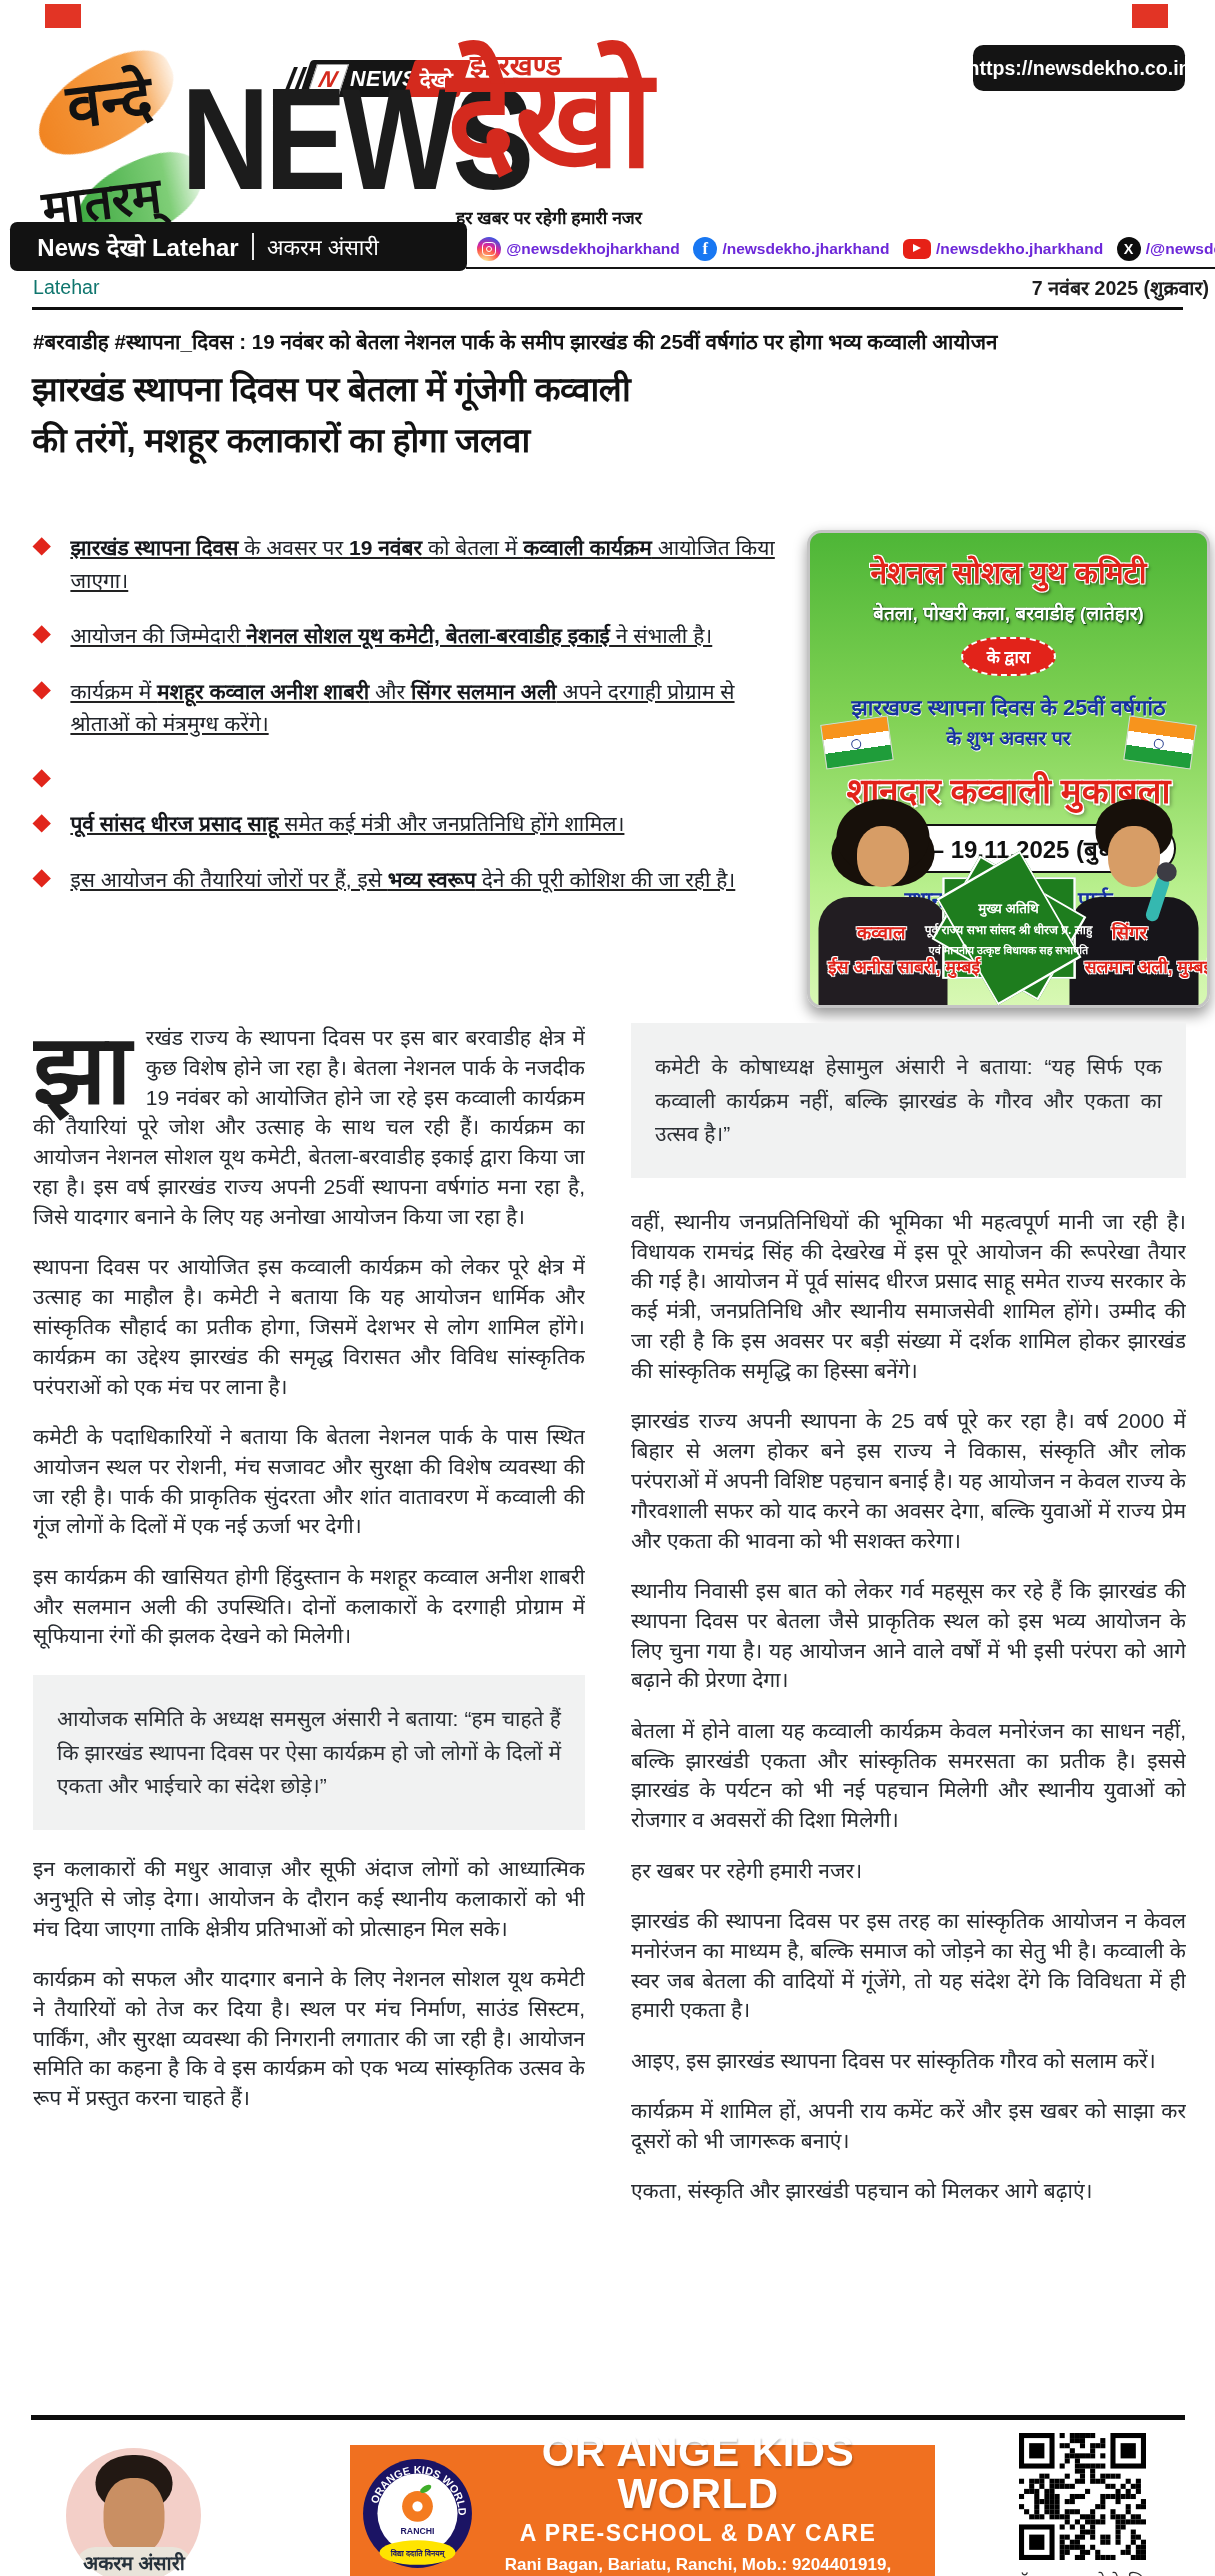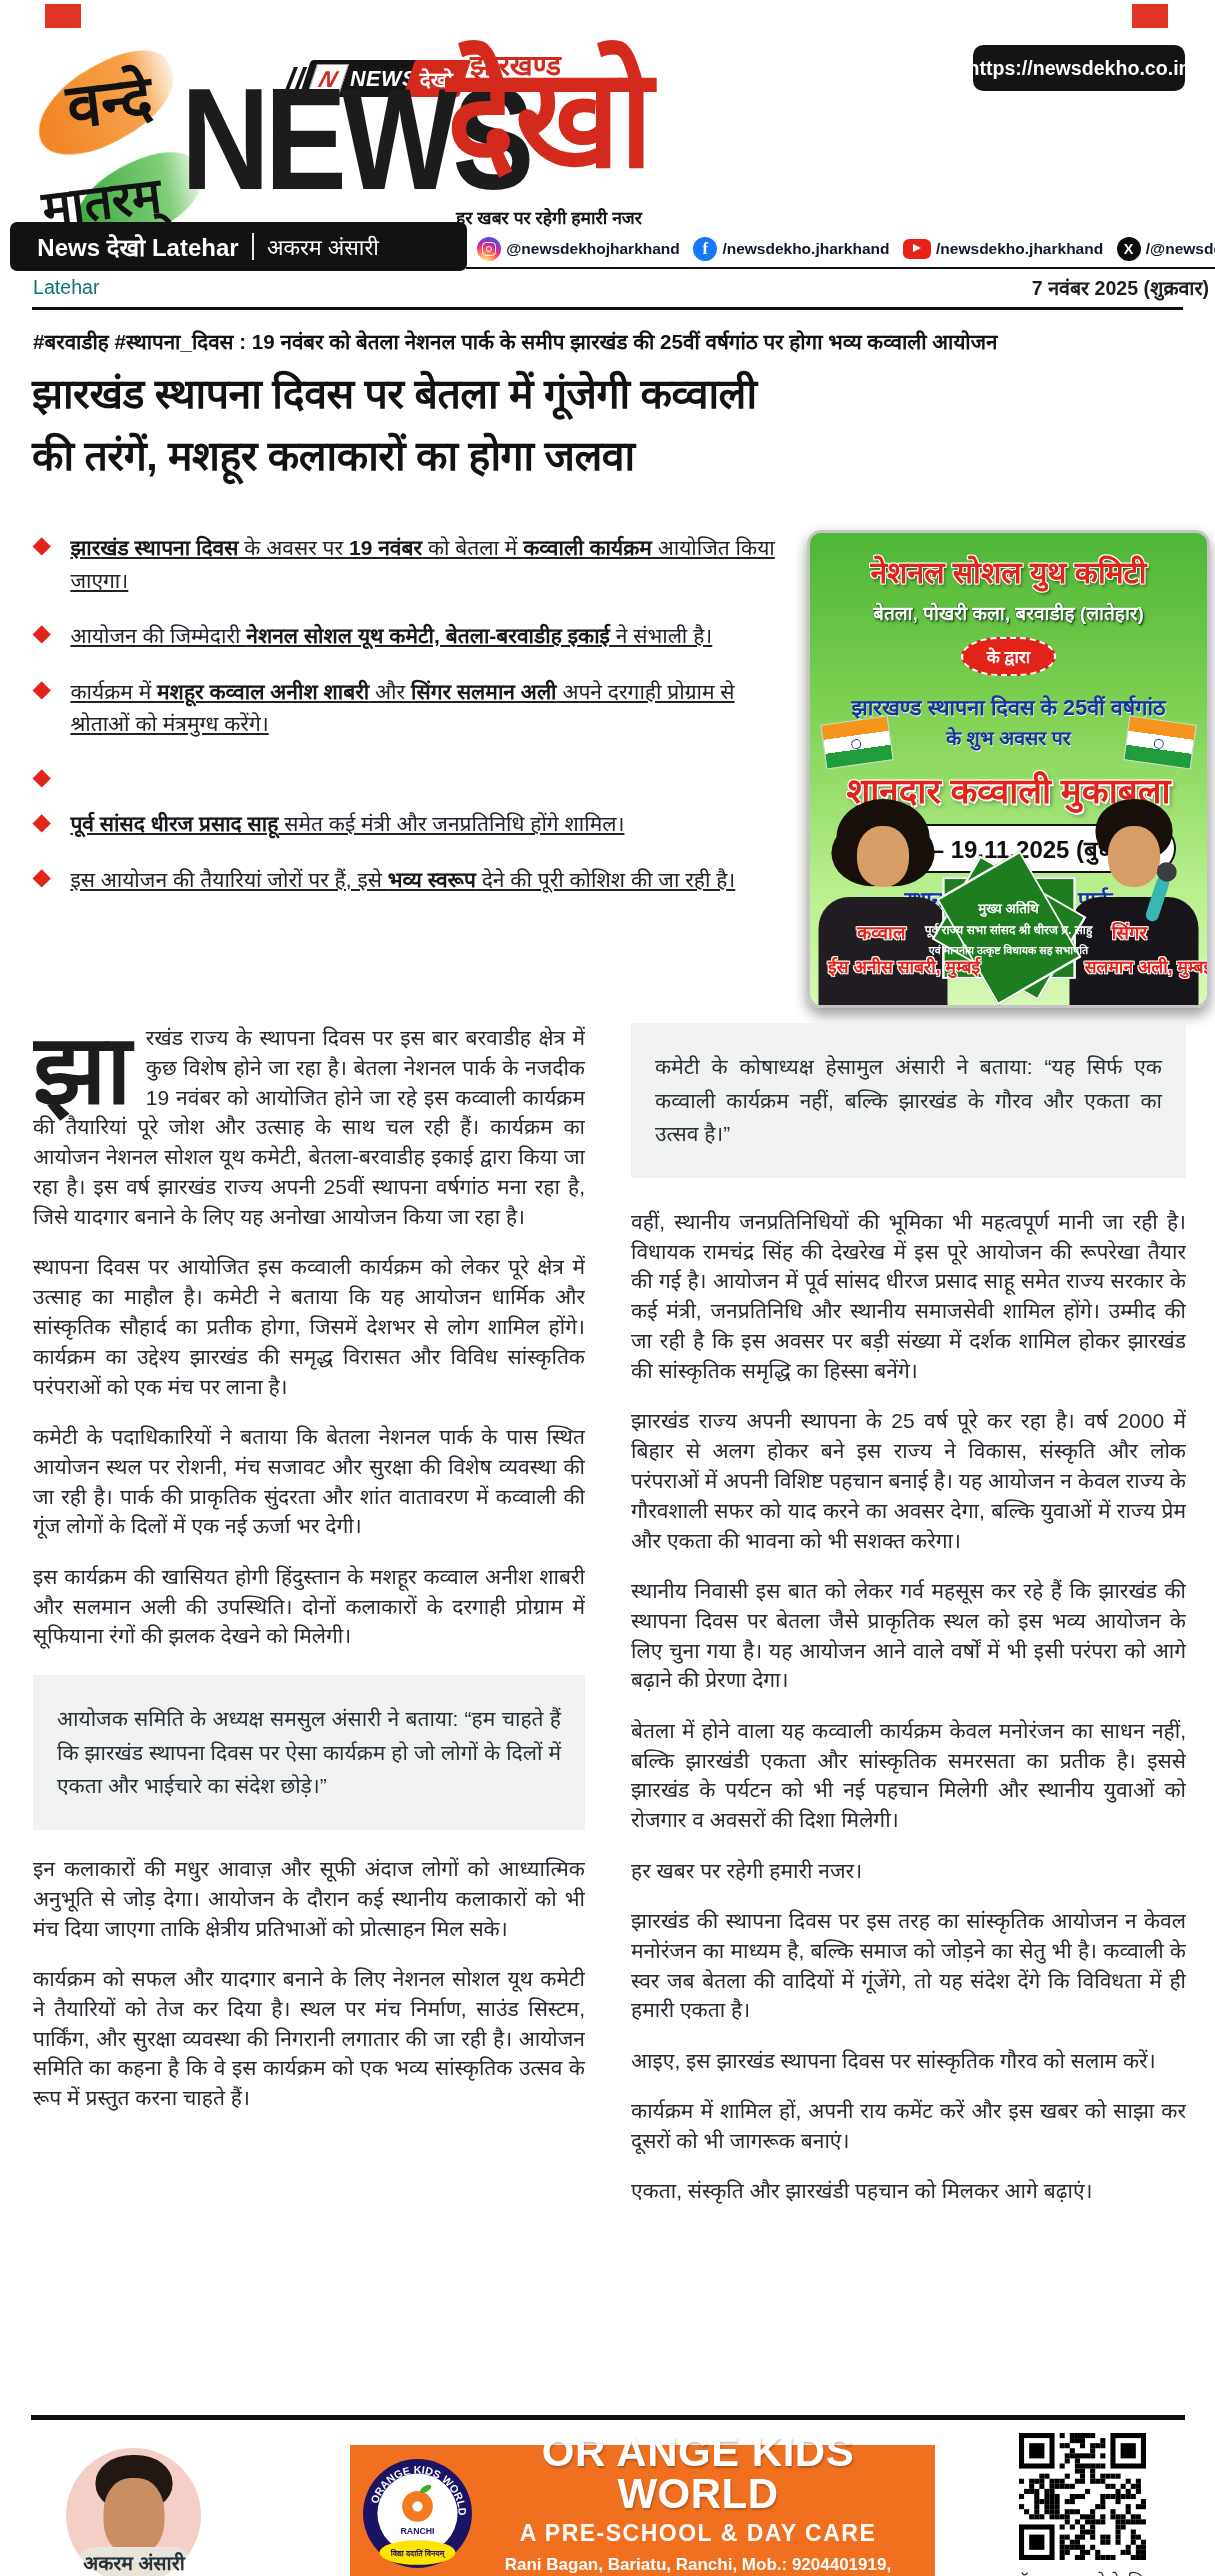--- a/index.html
+++ b/index.html
@@ -30,37 +30,37 @@
   .brand-dekho{left:447px;top:49px;font-size:128px;font-weight:800;color:#d42a1e;line-height:1;transform:scaleY(1.08);transform-origin:top left;}
   .brand-tagline{left:456px;top:205px;font-size:17.5px;font-weight:800;color:#141414;}
   .url-badge{left:973px;top:45px;width:212px;height:46px;background:#141414;border-radius:10.3px;display:flex;align-items:center;justify-content:center;color:#fff;font-size:19.6px;font-weight:700;}
   
   .channel-bar{left:10.3px;top:222px;width:457px;height:49px;background:#121212;border-radius:7.2px;display:flex;align-items:center;color:#fff;padding-left:27px;box-sizing:border-box;}
   .channel-bar .t1{font-size:24px;font-weight:800;}
   .channel-bar .sep{width:1.5px;height:27px;background:#e8e8e8;margin:0 13.4px;}
   .channel-bar .t2{font-size:21.6px;font-weight:500;}
   .social-row{left:477px;top:233px;width:732px;height:32px;display:flex;align-items:center;gap:13.4px;}
   .social-item{display:flex;align-items:center;gap:5.2px;}
-  .social-item .handle{font-size:15.5px;font-weight:800;color:#0f172a;}
+  .social-item .handle{font-size:15.5px;font-weight:800;color:#6d28d9;}
   .icn{width:24px;height:24px;border-radius:50%;display:flex;align-items:center;justify-content:center;flex:0 0 auto;}
   .icn-ig{background:radial-gradient(circle at 30% 110%,#fdf497 5%,#fd5949 45%,#d6249f 60%,#285AEB 90%);}
   .icn-ig .frame{width:12.4px;height:12.4px;border:1.5px solid #fff;border-radius:4.1px;position:relative;}
   .icn-ig .frame:after{content:"";position:absolute;left:3.1px;top:3.1px;width:4.1px;height:4.1px;border:1.5px solid #fff;border-radius:50%;}
   .icn-fb{background:#1877f2;color:#fff;font-size:16.5px;font-weight:800;font-family:"Liberation Serif",serif;}
   .icn-yt{width:28px;height:20.6px;border-radius:6.2px;background:#e62117;position:relative;}
   .icn-yt:after{content:"";position:absolute;left:10.3px;top:5.7px;border-left:8.2px solid #fff;border-top:4.6px solid transparent;border-bottom:4.6px solid transparent;}
   .icn-x{background:#0d0d0d;color:#fff;font-size:14.4px;font-weight:900;}
   .social-rule{left:466px;top:267px;width:750px;height:2.1px;background:#141414;}
   
   .dateline-loc{left:33px;top:276px;font-size:19.6px;color:#0f766e;}
   .dateline-date{left:876px;top:274px;width:333px;text-align:right;font-size:19.6px;font-weight:600;color:#1d1d1d;}
   .date-rule{left:32px;top:307px;width:1151px;height:2.6px;background:#0f0f0f;}
   
   .kicker{left:33px;top:327px;width:1154px;font-size:20.6px;font-weight:700;color:#131313;}
-  .headline{left:32px;top:364px;width:1159px;font-size:41px;font-weight:800;color:#121212;line-height:1.5;letter-spacing:-0.5px;}
+  .headline{left:32px;top:364px;width:1159px;font-size:34px;font-weight:800;color:#121212;line-height:1.5;letter-spacing:-0.5px;}
   
   .bullets{left:35px;top:532px;width:760px;display:flex;flex-direction:column;gap:23px;}
   .bullet-row{display:flex;gap:22px;text-decoration:underline;}
   .bullet-diamond{flex:0 0 auto;width:13.4px;height:13.4px;background:#e1251b;transform:rotate(45deg);margin-top:8.2px;}
   .bullet-text{font-size:21px;line-height:1.55;color:#20242a;}
   .bullet-text b{font-weight:800;color:#16181c;}
   
   .poster{left:807px;top:530px;width:403px;height:478px;border-radius:14.4px;border:3.1px solid #c4c4c4;box-sizing:border-box;background:linear-gradient(180deg,#4eb637 0%,#7fd153 38%,#b8ef8d 75%,#d8f8b4 100%);box-shadow:0 6.2px 13.4px rgba(0,0,0,.4);overflow:hidden;text-align:center;}
   .poster .p-title{margin-top:17.5px;font-size:30px;font-weight:900;color:#e2231a;text-shadow:1px 1px 0 #fff,-1px -1px 0 #fff,1px -1px 0 #fff,-1px 1px 0 #fff,2.1px 2.6px 3.1px rgba(0,0,0,.45);}
   .poster .p-sub{margin-top:8.2px;font-size:19px;font-weight:800;color:#fff;text-shadow:1px 1px 0 #145a11,-0.5px -0.5px 0 #145a11,1.5px 2.1px 2.6px rgba(0,0,0,.5);}

